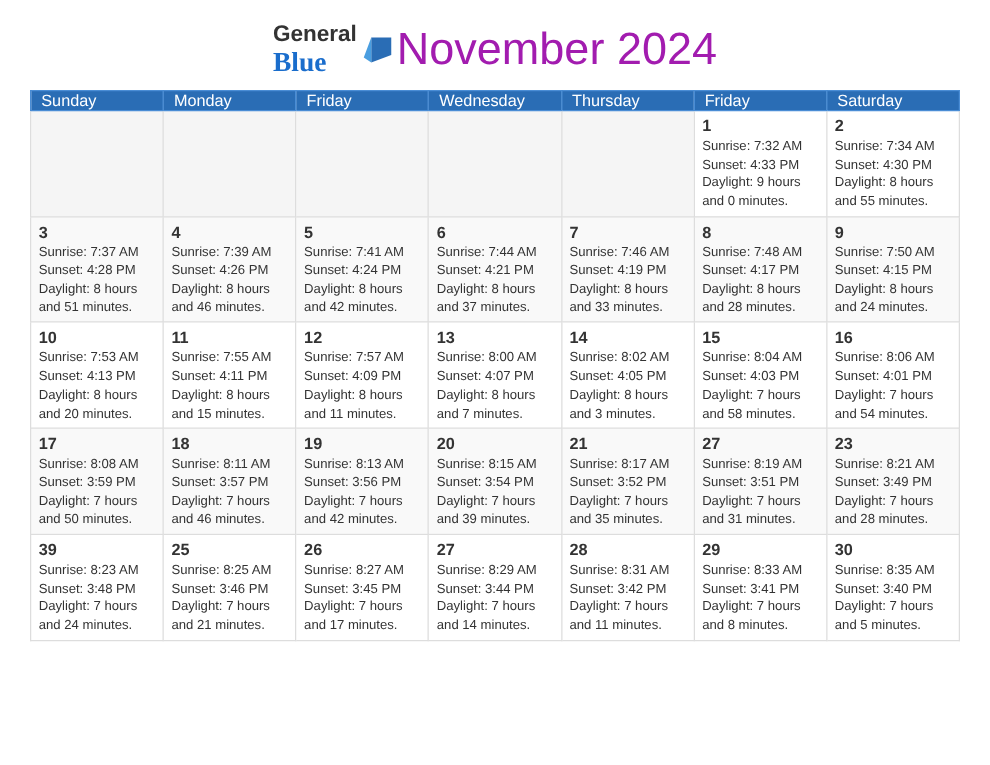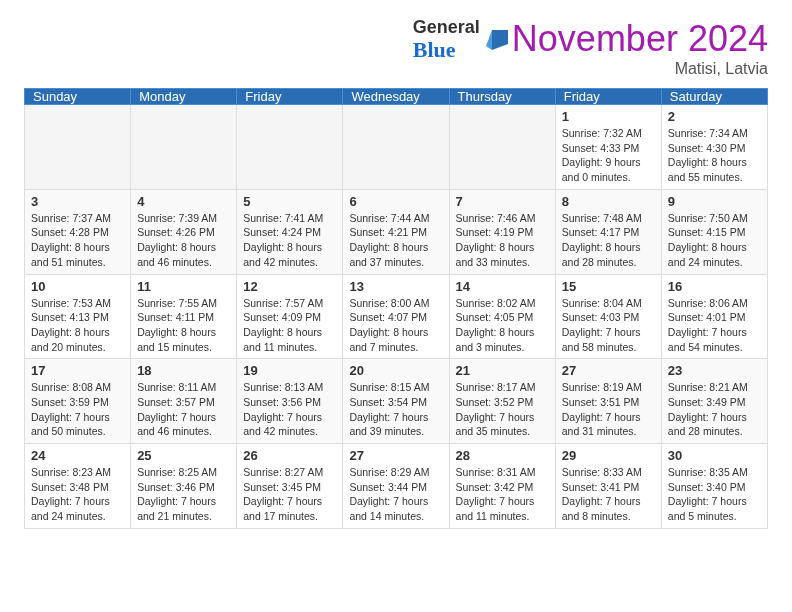--- a/index.html
+++ b/index.html
@@ -1,18 +1,18 @@
 <!DOCTYPE html>
 <html><head>
   <meta charset="utf-8">
   <style>
     * { box-sizing: border-box; margin: 0; padding: 0; }
     body { font-family: Arial, sans-serif; background: #fff; width: 792px; min-height: 612px; }
     
-    .header { display: flex; justify-content: flex-end; align-items: flex-start; padding: 18px 24px 10px 24px; }
+    .header { display: flex; justify-content: center; align-items: flex-start; padding: 18px 24px 10px 24px; }
     
     .logo { display: flex; align-items: center; }
     .logo-text { display: flex; flex-direction: column; line-height: 1.1; }
     .logo-general { font-size: 18px; font-weight: bold; color: #333; }
     .logo-blue { font-size: 22px; font-weight: bold; color: #1a6dcc; font-family: Liberation Serif, serif; }
     .logo-icon { width: 28px; height: 28px; margin-left: 4px; }
     
     .title-area { text-align: right; }
     .month-title { font-size: 36px; font-weight: normal; color: #a21caf; }
     .location { font-size: 16px; color: #555; }
@@ -39,21 +39,20 @@
       <span class="logo-general">General</span>
       <span class="logo-blue">Blue</span>
     </div>
     <svg class="logo-icon" viewBox="0 0 28 28" xmlns="http://www.w3.org/2000/svg">
       <polygon points="8,4 24,4 24,18 8,24" fill="#2a6db5"></polygon>
       <polygon points="8,4 8,24 2,20" fill="#4a9ee0"></polygon>
     </svg>
   </div>
   <div class="title-area">
     <div class="month-title">November 2024</div>
-    <div class="location">Matisi, Latvia</div>
   </div>
 </div>
 
 <div class="calendar-wrapper">
   <table class="calendar">
     <thead>
       <tr>
       <th>Sunday</th>
           <th>Monday</th>
           <th>Friday</th>
@@ -164,21 +163,21 @@
             <span class="day-num">27</span>
             <div class="day-info">Sunrise: 8:19 AM<br>Sunset: 3:51 PM<br>Daylight: 7 hours and 31 minutes.</div>
           </td>
           <td>
             <span class="day-num">23</span>
             <div class="day-info">Sunrise: 8:21 AM<br>Sunset: 3:49 PM<br>Daylight: 7 hours and 28 minutes.</div>
           </td>
         </tr>
         <tr>
           <td>
-            <span class="day-num">24</span>
+            <span class="day-num">39</span>
             <div class="day-info">Sunrise: 8:23 AM<br>Sunset: 3:48 PM<br>Daylight: 7 hours and 24 minutes.</div>
           </td>
           <td>
             <span class="day-num">25</span>
             <div class="day-info">Sunrise: 8:25 AM<br>Sunset: 3:46 PM<br>Daylight: 7 hours and 21 minutes.</div>
           </td>
           <td>
             <span class="day-num">26</span>
             <div class="day-info">Sunrise: 8:27 AM<br>Sunset: 3:45 PM<br>Daylight: 7 hours and 17 minutes.</div>
           </td>

